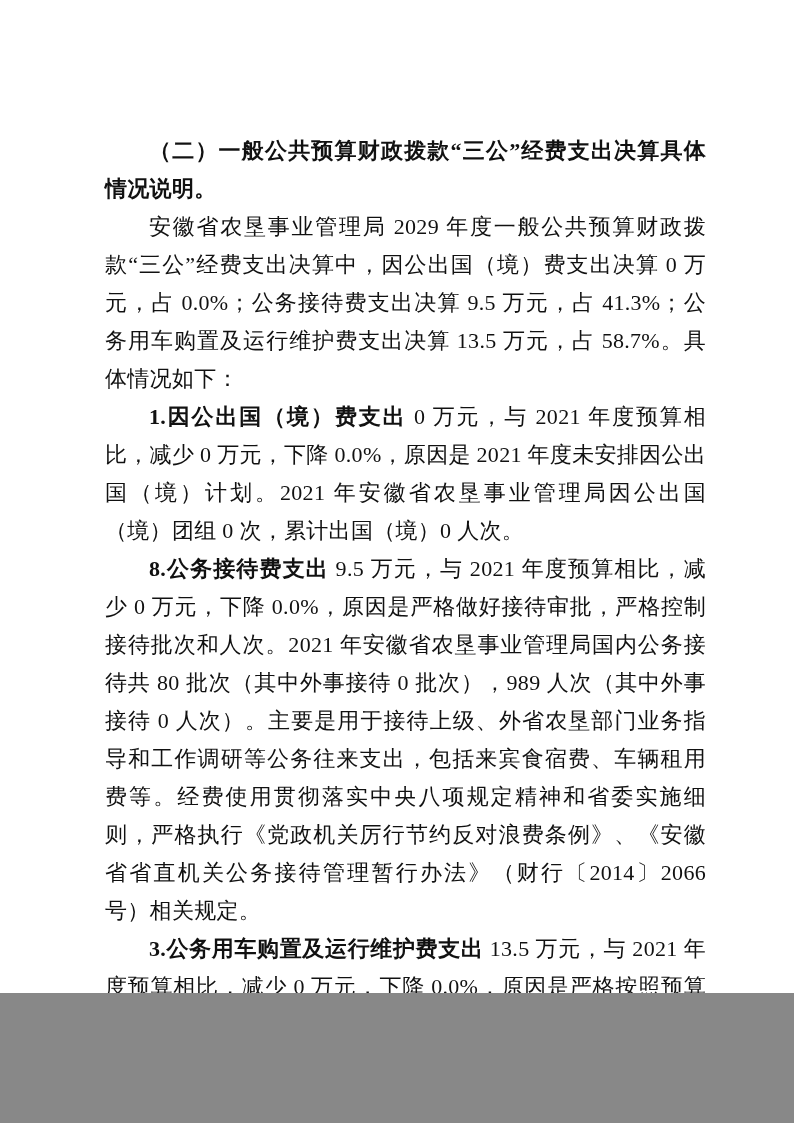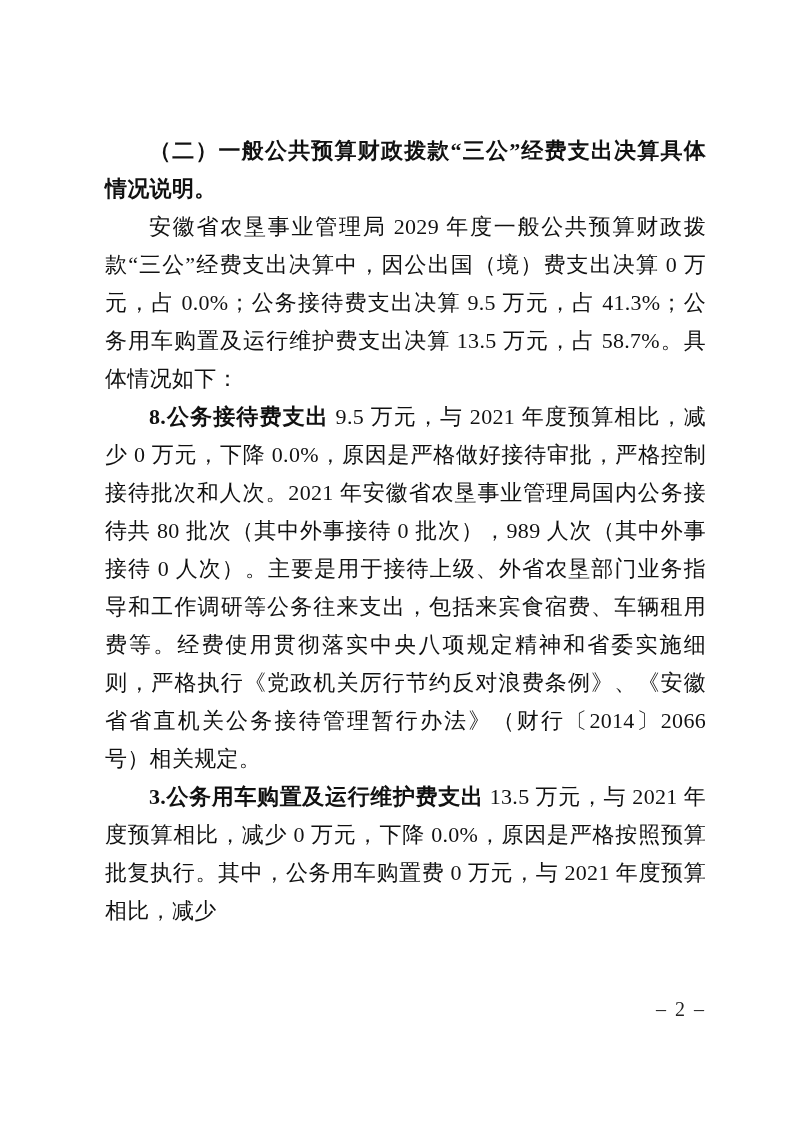--- a/index.html
+++ b/index.html
@@ -3,21 +3,21 @@
 <meta charset="utf-8">
 <style>
   * { margin: 0; padding: 0; box-sizing: border-box; }
   html, body {
     background: #888;
     font-family: "Liberation Serif", "DejaVu Serif", serif;
   }
   .page {
     position: relative;
     width: 794px;
-    height: 1123px;
+    height: 993px;
     margin: 0 auto;
     background: #ffffff;
     color: #111111;
     overflow: hidden;
   }
   .content {
     position: absolute;
     left: 105px;
     top: 132px;
     width: 601px;
@@ -53,20 +53,21 @@
 </style>
 </head>
 <body>
 
 <div class="page">
   <div class="content">
     <div class="heading">（二）一般公共预算财政拨款“三公”经费支出决算具体情况说明。</div>
 
     <p class="para"><span>安徽省农垦事业管理局 2029 年度一般公共预算财政拨款“三公”经费支出决算中，因公出国（境）费支出决算 0 万元，占 0.0%；公务接待费支出决算 9.5 万元，占 41.3%；公务用车购置及运行维护费支出决算 13.5 万元，占 58.7%。具体情况如下：</span></p>
 
+    <p class="para"><span class="lead">1.因公出国（境）费支出</span><span> 0 万元，与 2021 年度预算相比，减少 0 万元，下降 0.0%，原因是 2021 年度未安排因公出国（境）计划。2021 年安徽省农垦事业管理局因公出国（境）团组 0 次，累计出国（境）0 人次。</span></p>
 
     <p class="para"><span class="lead">8.公务接待费支出</span><span> 9.5 万元，与 2021 年度预算相比，减少 0 万元，下降 0.0%，原因是严格做好接待审批，严格控制接待批次和人次。2021 年安徽省农垦事业管理局国内公务接待共 80 批次（其中外事接待 0 批次），989 人次（其中外事接待 0 人次）。主要是用于接待上级、外省农垦部门业务指导和工作调研等公务往来支出，包括来宾食宿费、车辆租用费等。经费使用贯彻落实中央八项规定精神和省委实施细则，严格执行《党政机关厉行节约反对浪费条例》、《安徽省省直机关公务接待管理暂行办法》（财行〔2014〕2066 号）相关规定。</span></p>
 
     <p class="para"><span class="lead">3.公务用车购置及运行维护费支出</span><span> 13.5 万元，与 2021 年度预算相比，减少 0 万元，下降 0.0%，原因是严格按照预算批复执行。其中，公务用车购置费 0 万元，与 2021 年度预算相比，减少</span></p>
   </div>
 
   <div class="page-number">– 2 –</div>
 </div>
 
 </body></html>

